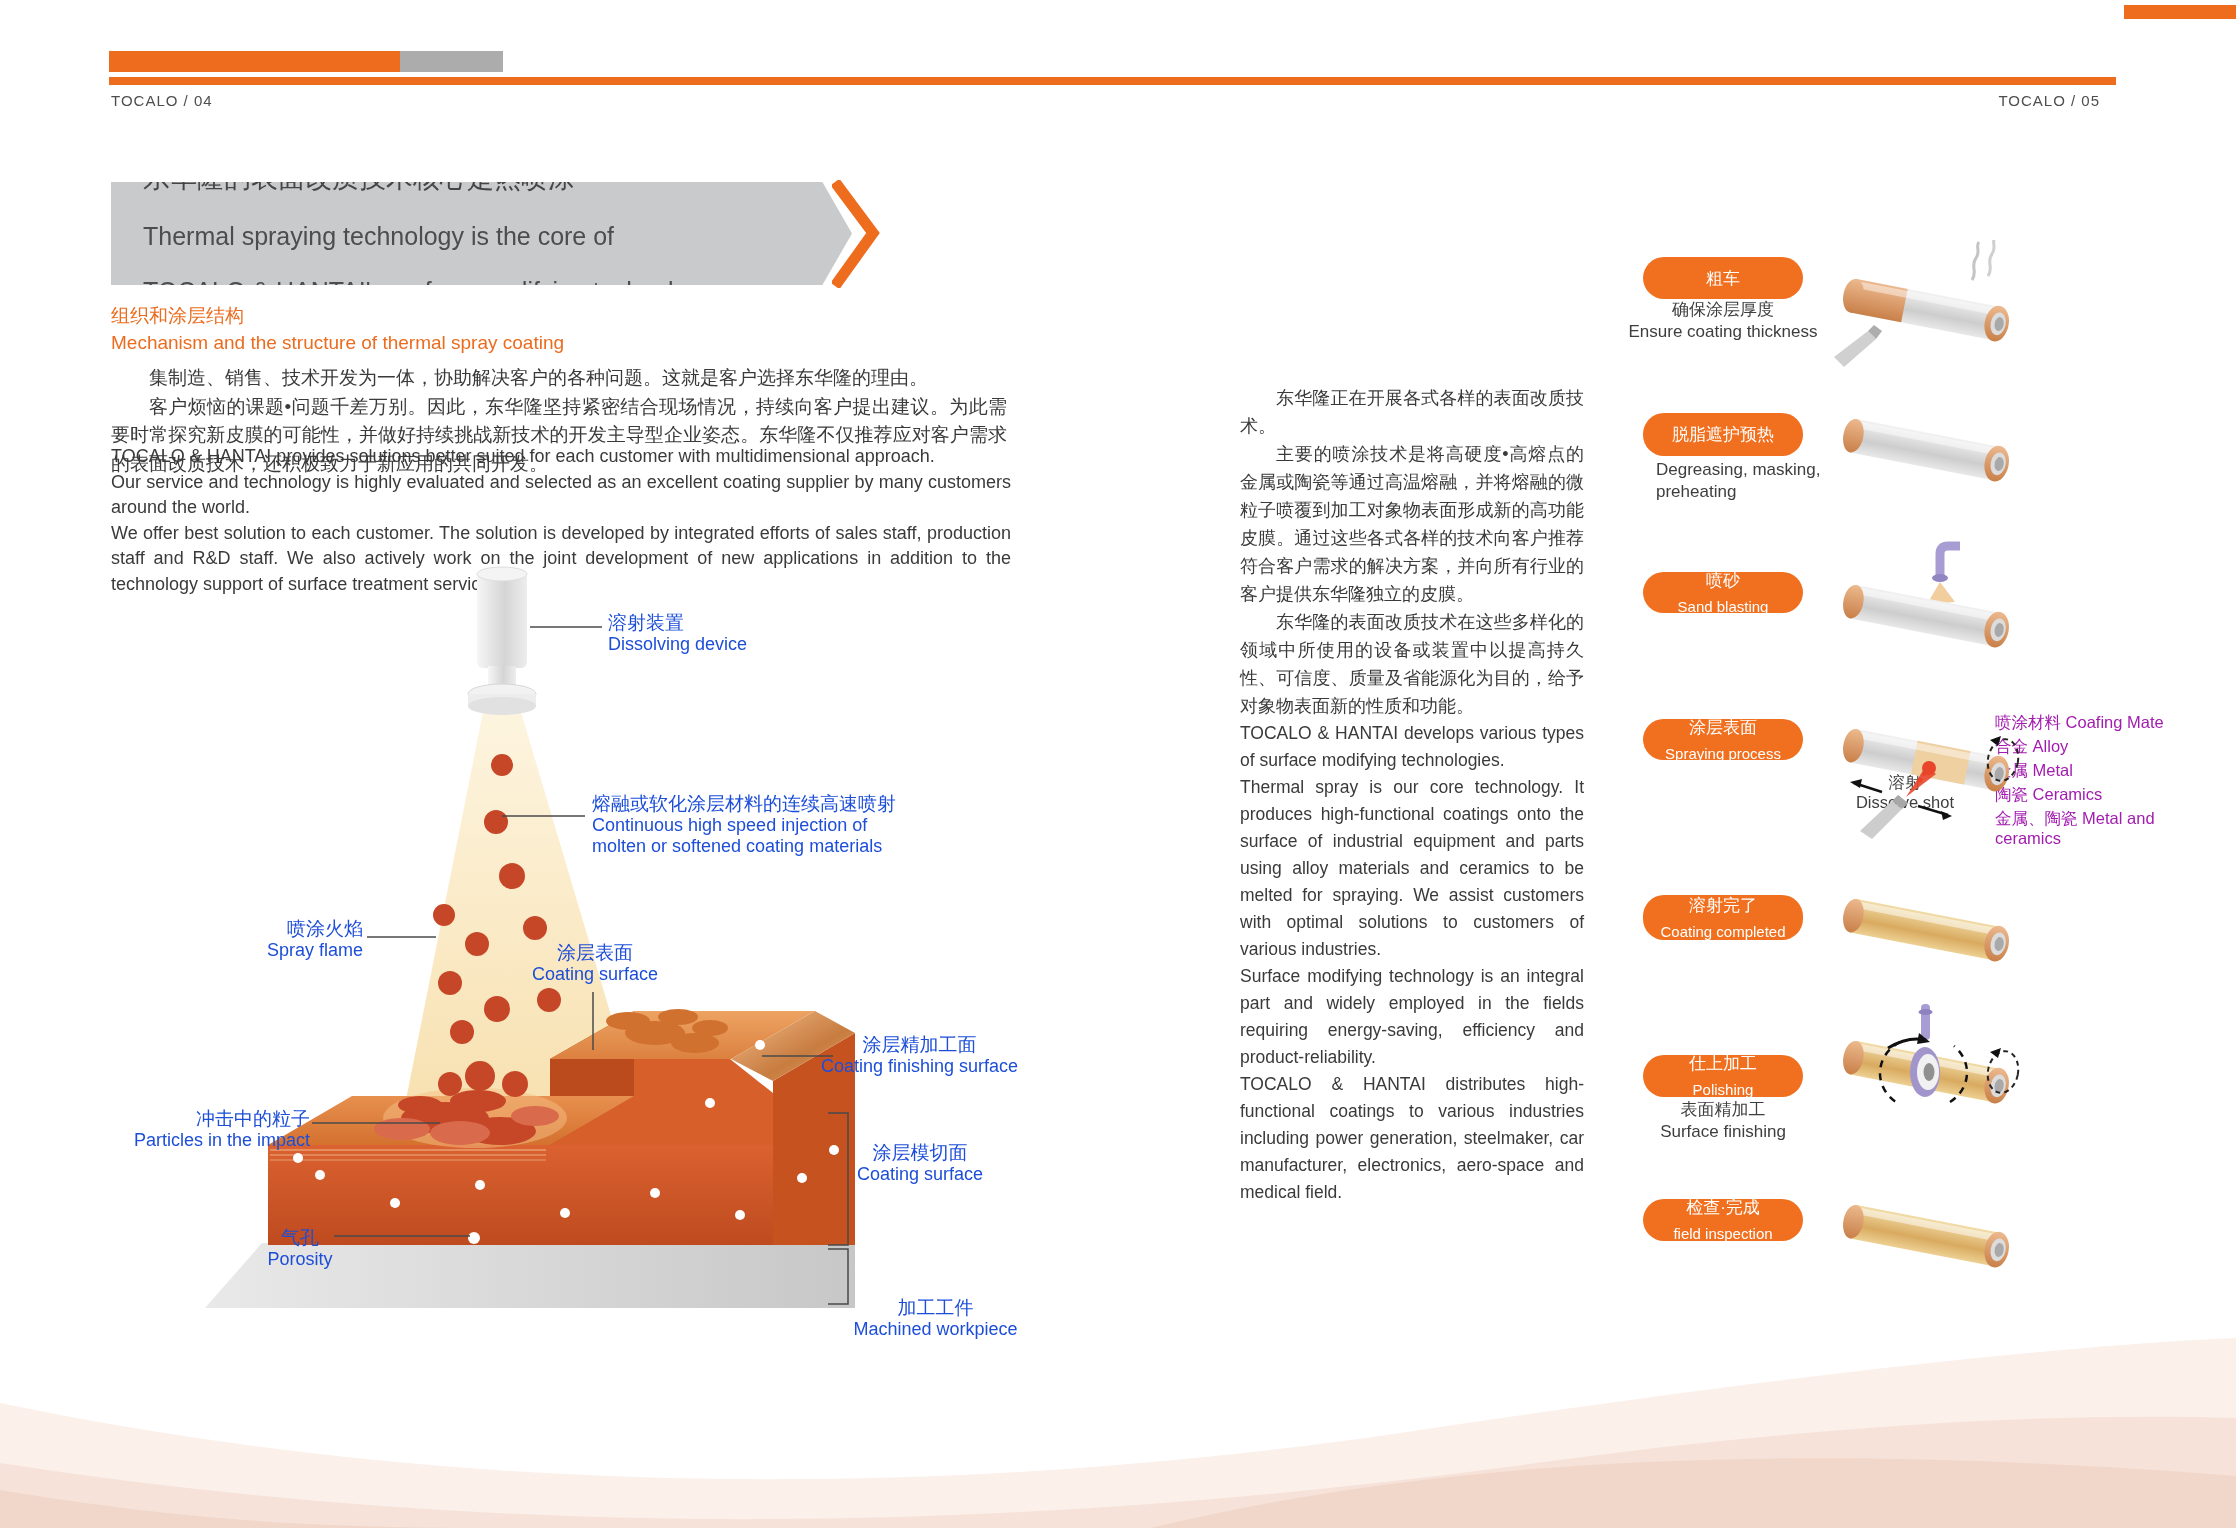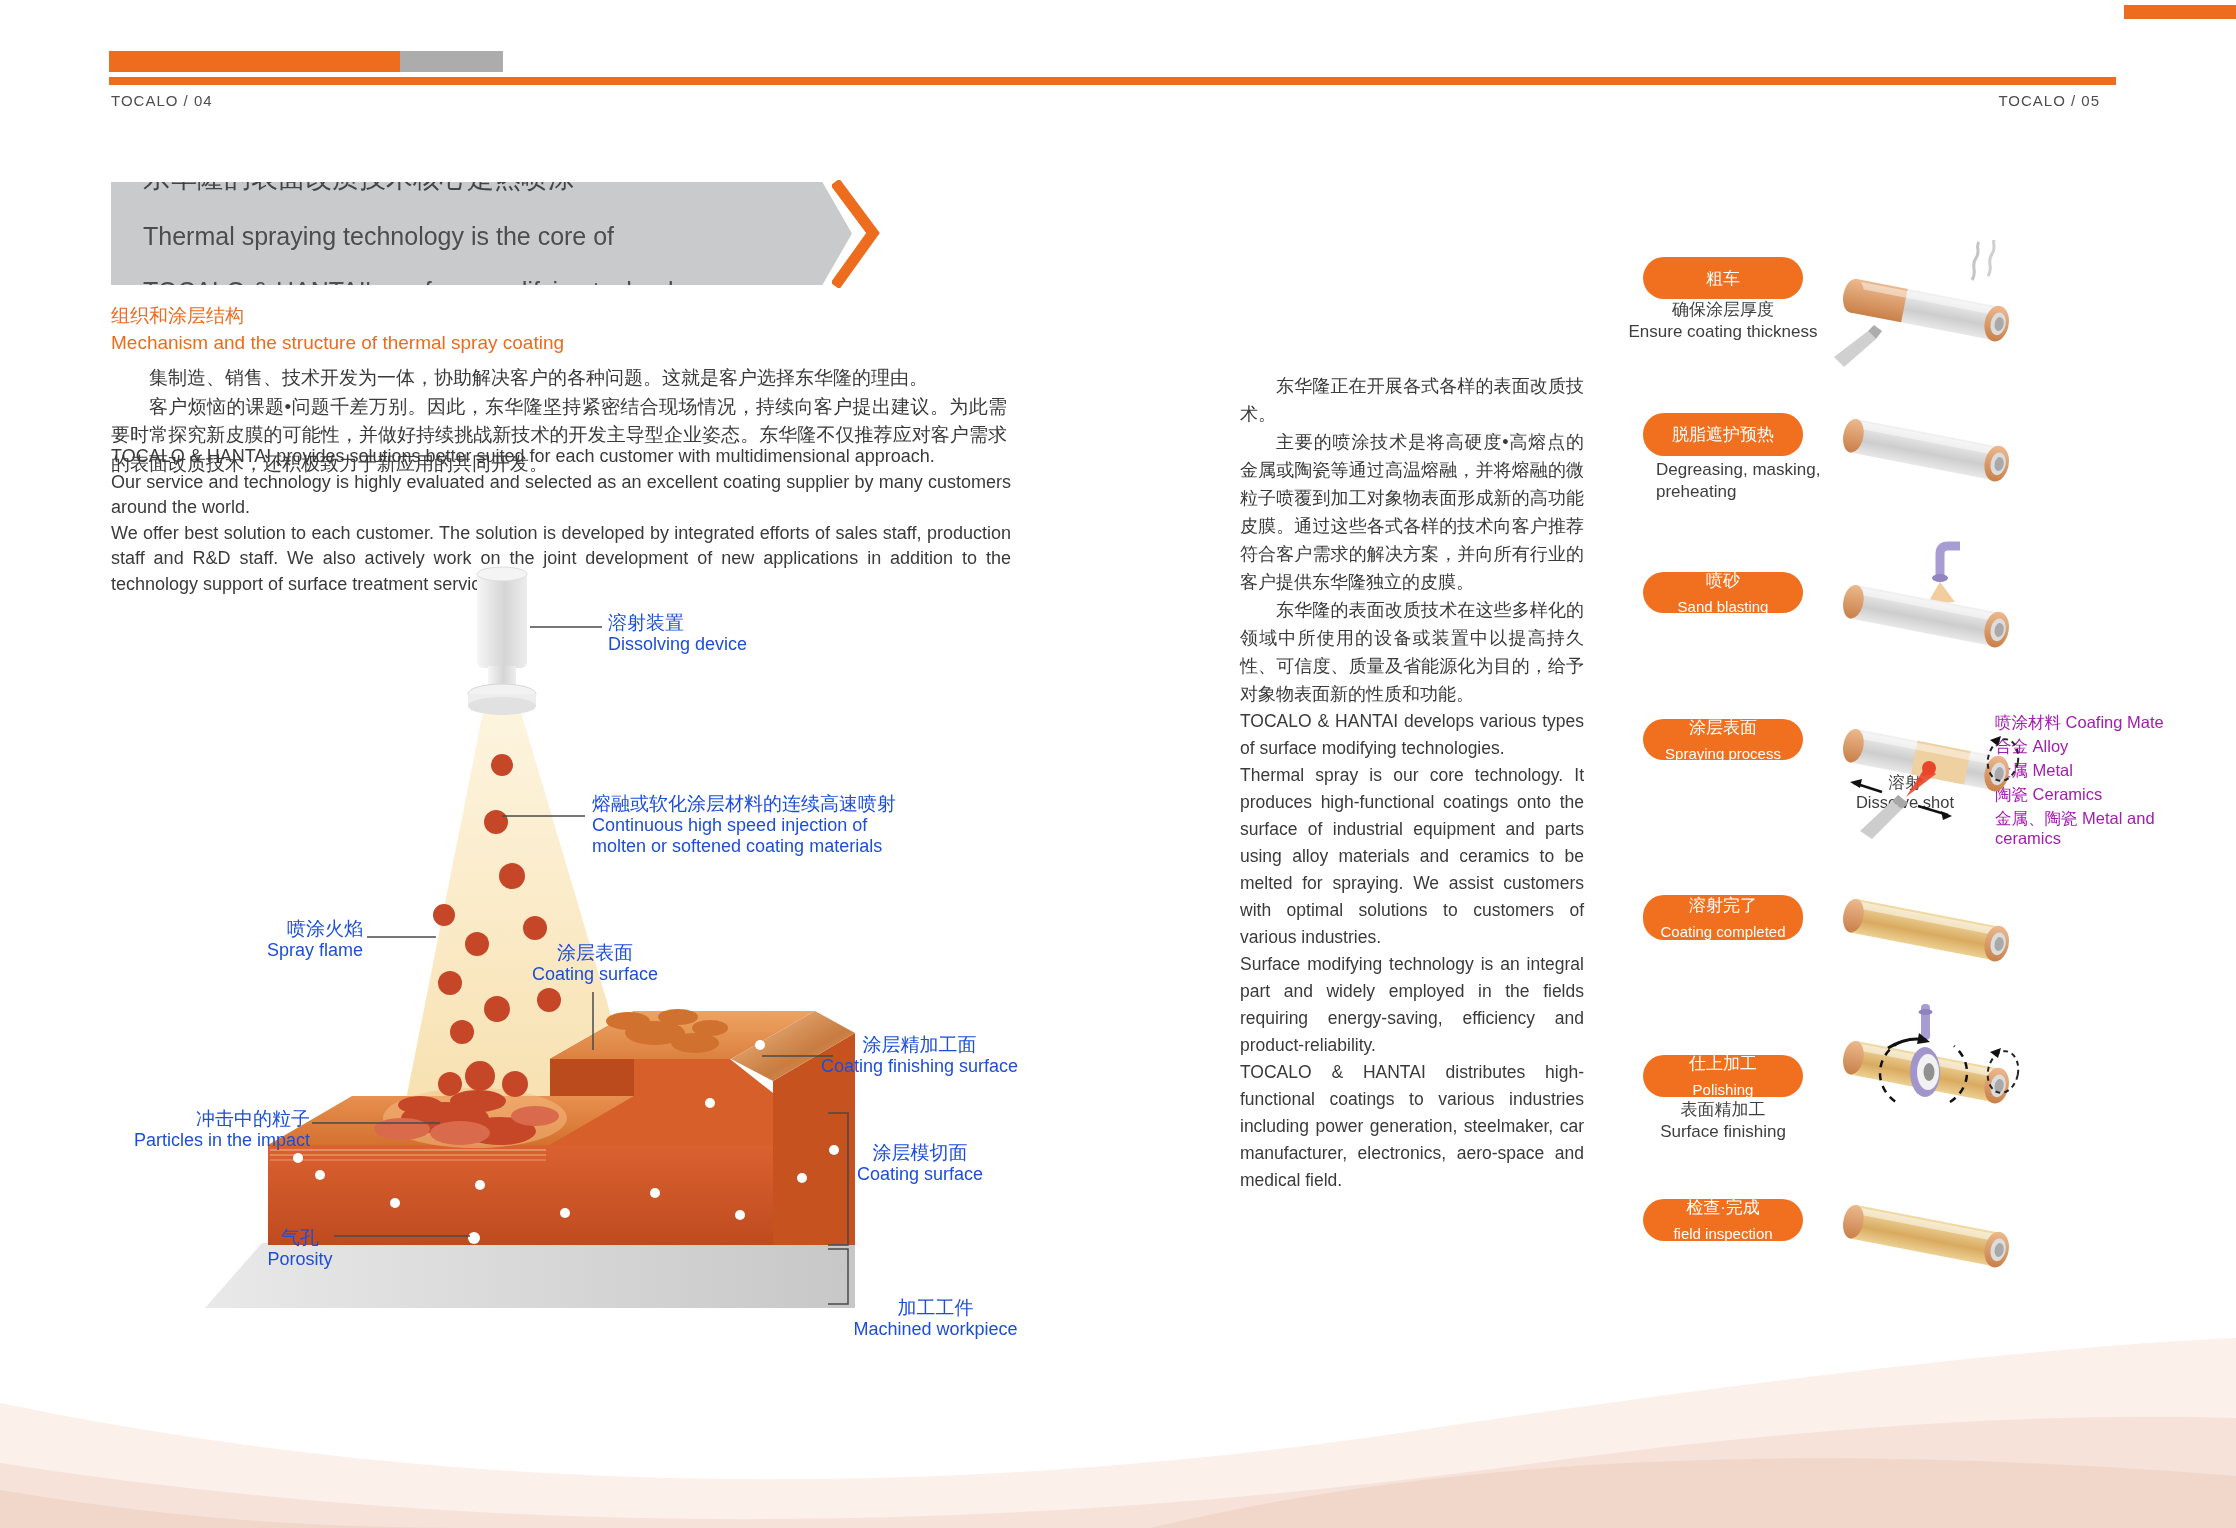--- a/index.html
+++ b/index.html
@@ -22,21 +22,21 @@
   .banner .en{font-size:25px;color:#4d4d4d;line-height:27px;}
   .section-ttl{left:111px;top:304px;}
   .section-ttl .zh{font-size:19px;color:#EC6C1F;line-height:24px;}
   .section-ttl .en{font-size:19px;color:#EC6C1F;line-height:24px;margin-top:3px;}
   
   .zhbody{left:111px;top:364px;width:896px;font-size:19px;line-height:28.5px;text-align:justify;}
   .zhbody p{margin:0;text-indent:2em;}
   .enbody{left:111px;top:444px;width:900px;font-size:18px;line-height:25.5px;text-align:justify;}
   .enbody p{margin:0;}
   
-  .rightcol{left:1240px;top:372px;width:344px;}
+  .rightcol{left:1240px;top:384px;width:344px;}
   .rightcol p.zh{margin:0;font-size:18px;line-height:28px;text-align:justify;text-indent:2em;}
   .rightcol p.en{margin:0;font-size:17.5px;line-height:27px;text-align:justify;}
   
   .dlabel{position:absolute;color:#1d4ed8;}
   .dlabel .zh{font-size:19px;line-height:22px;}
   .dlabel .en{font-size:18px;line-height:21px;}
   .t-right{text-align:right;} .t-center{text-align:center;}
   
   .pbtn{position:absolute;left:1643px;width:160px;background:#F0701F;border-radius:21px;
     display:flex;flex-direction:column;align-items:center;justify-content:center;color:#fff;}

